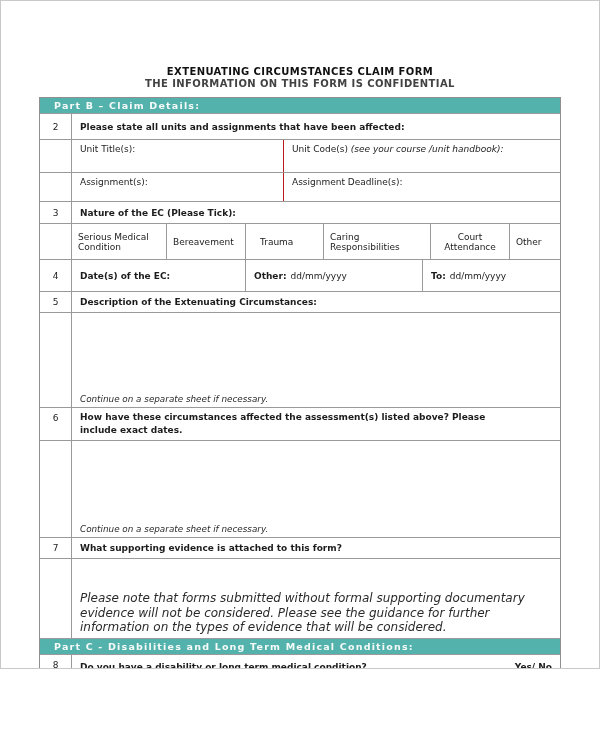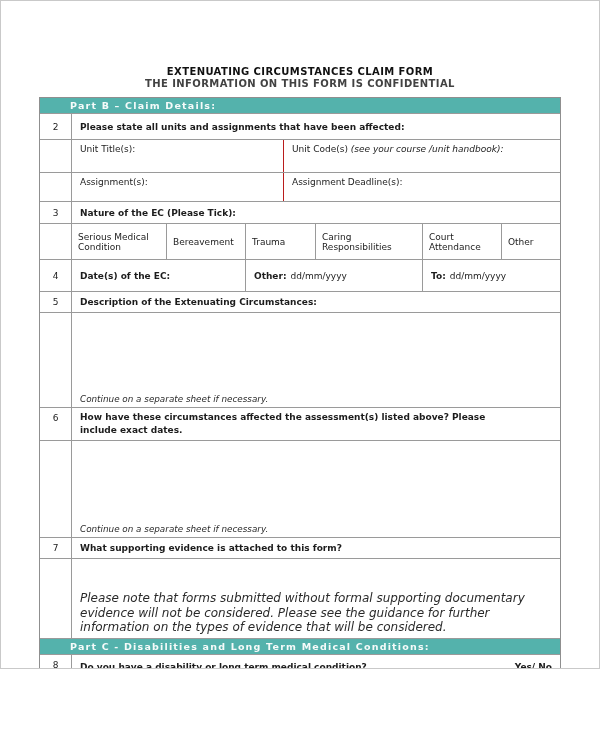--- a/index.html
+++ b/index.html
@@ -14,44 +14,44 @@
   .title-block .t2{font-size:10px;font-weight:bold;letter-spacing:0.4px;color:#424242;}
 
   .form-table{
     position:absolute;left:38px;top:96px;width:522px;
     border:1px solid #8f8f8f;box-sizing:border-box;
     font-size:9px;
   }
   .section-bar{
     height:15px;background:#54b2ac;color:#f6fbfa;
     font-weight:bold;font-size:9.5px;letter-spacing:1.2px;
-    display:flex;align-items:center;padding-left:30px;
+    display:flex;align-items:center;padding-left:14px;
     box-sizing:border-box;
   }
   .row{display:flex;border-top:1px solid #9a9a9a;box-sizing:border-box;}
   .num{
     width:32px;flex:0 0 32px;border-right:1px solid #9a9a9a;
     display:flex;align-items:flex-start;justify-content:center;
     padding-top:5px;box-sizing:border-box;font-size:9px;
   }
   .cell{flex:1;padding:4px 8px;box-sizing:border-box;}
   .cell.vcenter{display:flex;align-items:center;padding-top:0;padding-bottom:0;}
   .q{font-weight:bold;}
   .split{display:flex;flex:1;}
   .split .c1{width:212px;flex:0 0 212px;border-right:1px solid #b91c1c;padding:4px 8px;box-sizing:border-box;}
   .split .c2{flex:1;padding:4px 8px;box-sizing:border-box;}
   .italic{font-style:italic;}
   .opts{display:flex;flex:1;}
   .opt{border-right:1px solid #9a9a9a;padding:3px 6px;box-sizing:border-box;display:flex;align-items:center;}
   .opt:last-child{border-right:none;}
   .o1{width:95px;flex:0 0 95px;}
   .o2{width:79px;flex:0 0 79px;}
-  .o3{width:70px;flex:0 0 70px;}
+  .o3{width:70px;flex:0 0 70px;margin-left:8px;}
   .o4{width:107px;flex:0 0 107px;}
-  .o5{width:79px;flex:0 0 79px;}
+  .o5{width:79px;flex:0 0 79px;text-align:center;}
   .o6{flex:1;}
   .dates{display:flex;flex:1;}
   .dates .d1{width:174px;flex:0 0 174px;border-right:1px solid #9a9a9a;padding:4px 8px;box-sizing:border-box;display:flex;align-items:center;}
   .dates .d2{width:177px;flex:0 0 177px;border-right:1px solid #9a9a9a;padding:4px 8px;box-sizing:border-box;display:flex;align-items:center;}
   .dates .d3{flex:1;padding:4px 8px;box-sizing:border-box;display:flex;align-items:center;}
   .blank-area{display:flex;flex-direction:column;justify-content:flex-end;padding:2px 8px 3px 8px;}
   .cont-note{font-style:italic;font-size:8.8px;color:#2a2a2a;}
   .evidence-note{font-style:italic;font-size:12px;color:#2a2a2a;max-width:482px;line-height:1.22;}
   .h-r2{height:26px;}
   .h-r2a{height:33px;}

